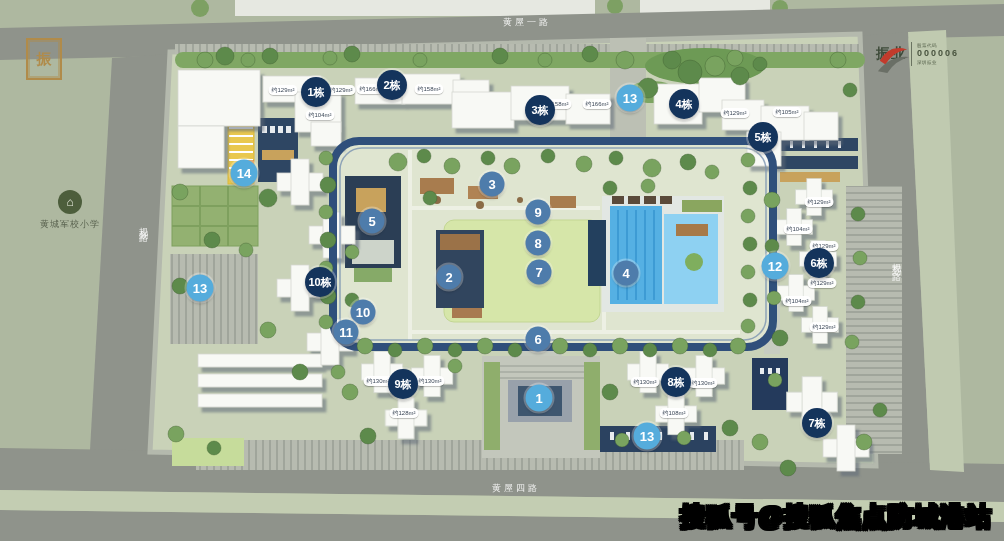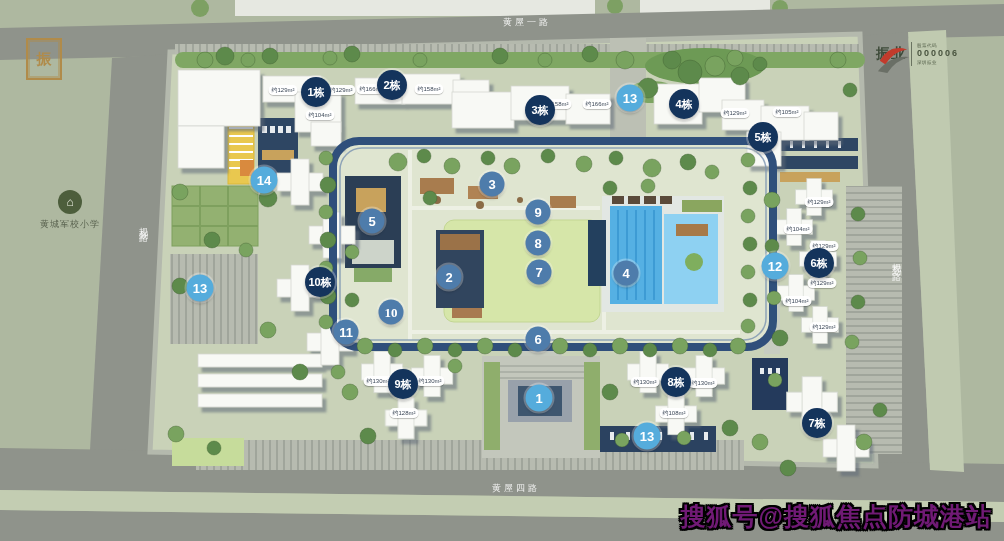--- a/index.html
+++ b/index.html
@@ -37,21 +37,21 @@
   .logo-right .stock{display:flex;flex-direction:column;line-height:1.25;color:#49543f;}
   .logo-right .stock .cap{font-size:4.5px;letter-spacing:.5px;}
   .logo-right .stock .code{font-size:9px;font-weight:bold;letter-spacing:2px;}
   
   .school{position:absolute;left:40px;top:190px;width:60px;display:flex;flex-direction:column;
           align-items:center;gap:4px;color:#5a6350;}
   .school .ico{width:24px;height:24px;border-radius:50%;background:#4d5e3c;color:#e9ecdf;
                display:flex;align-items:center;justify-content:center;font-size:12px;}
   .school .lbl{font-size:9px;letter-spacing:1px;white-space:nowrap;}
   
-  .watermark{position:absolute;right:12px;top:500px;font-size:25px;font-weight:bold;color:#701a75;letter-spacing:1px;
+  .watermark{position:absolute;right:12px;top:500px;font-size:25px;font-weight:bold;color:#000000;letter-spacing:1px;
              text-shadow:-2px -2px 0 #000,2px -2px 0 #000,-2px 2px 0 #000,2px 2px 0 #000,
                          0 -2px 0 #000,0 2px 0 #000,-2px 0 0 #000,2px 0 0 #000;}
 </style>
 </head>
 <body>
 
 <div id="stage">
 
   <svg width="1004" height="541" viewBox="0 0 1004 541">
     <defs>
@@ -379,26 +379,26 @@
       <div class="marker navy" style="left: 296px; top: 282px; margin-left: 24px;">10栋</div>
       <div class="marker cyan" style="left: 539px; top: 398px;">1</div>
       <div class="marker slate" style="left: 449px; top: 277px;">2</div>
       <div class="marker slate" style="left: 492px; top: 184px;">3</div>
       <div class="marker slate" style="left: 626px; top: 273px;">4</div>
       <div class="marker slate" style="left: 372px; top: 221px;">5</div>
       <div class="marker slate" style="left: 538px; top: 339px;">6</div>
       <div class="marker slate" style="left: 539px; top: 272px;">7</div>
       <div class="marker slate" style="left: 538px; top: 243px;">8</div>
       <div class="marker slate" style="left: 538px; top: 212px;">9</div>
-      <div class="marker slate" style="left: 391px; top: 312px; font-family: Liberation Serif, serif;">10</div>
+      <div class="marker slate" style="left: 363px; top: 312px;">10</div>
       <div class="marker slate" style="left: 346px; top: 332px;">11</div>
       <div class="marker cyan" style="left: 775px; top: 266px;">12</div>
       <div class="marker cyan" style="left: 630px; top: 98px;">13</div>
       <div class="marker cyan" style="left: 200px; top: 288px;">13</div>
-      <div class="marker cyan" style="left: 244px; top: 180px; margin-left: 20px;">14</div>
+      <div class="marker cyan" style="left: 244px; top: 173px;">14</div>
       <div class="marker cyan" style="left: 647px; top: 436px;">13</div>
     </div>
 
   <div class="road-label" style="left:527px;top:22px">黄屋一路</div>
   <div class="road-label" style="left:516px;top:488px">黄屋四路</div>
   <div class="road-label vert" style="left:143px;top:224px">规划路</div>
   <div class="road-label vert" style="left:896px;top:262px">规划一路</div>
 
   <div class="logo-left">
     <div class="seal">振</div>

